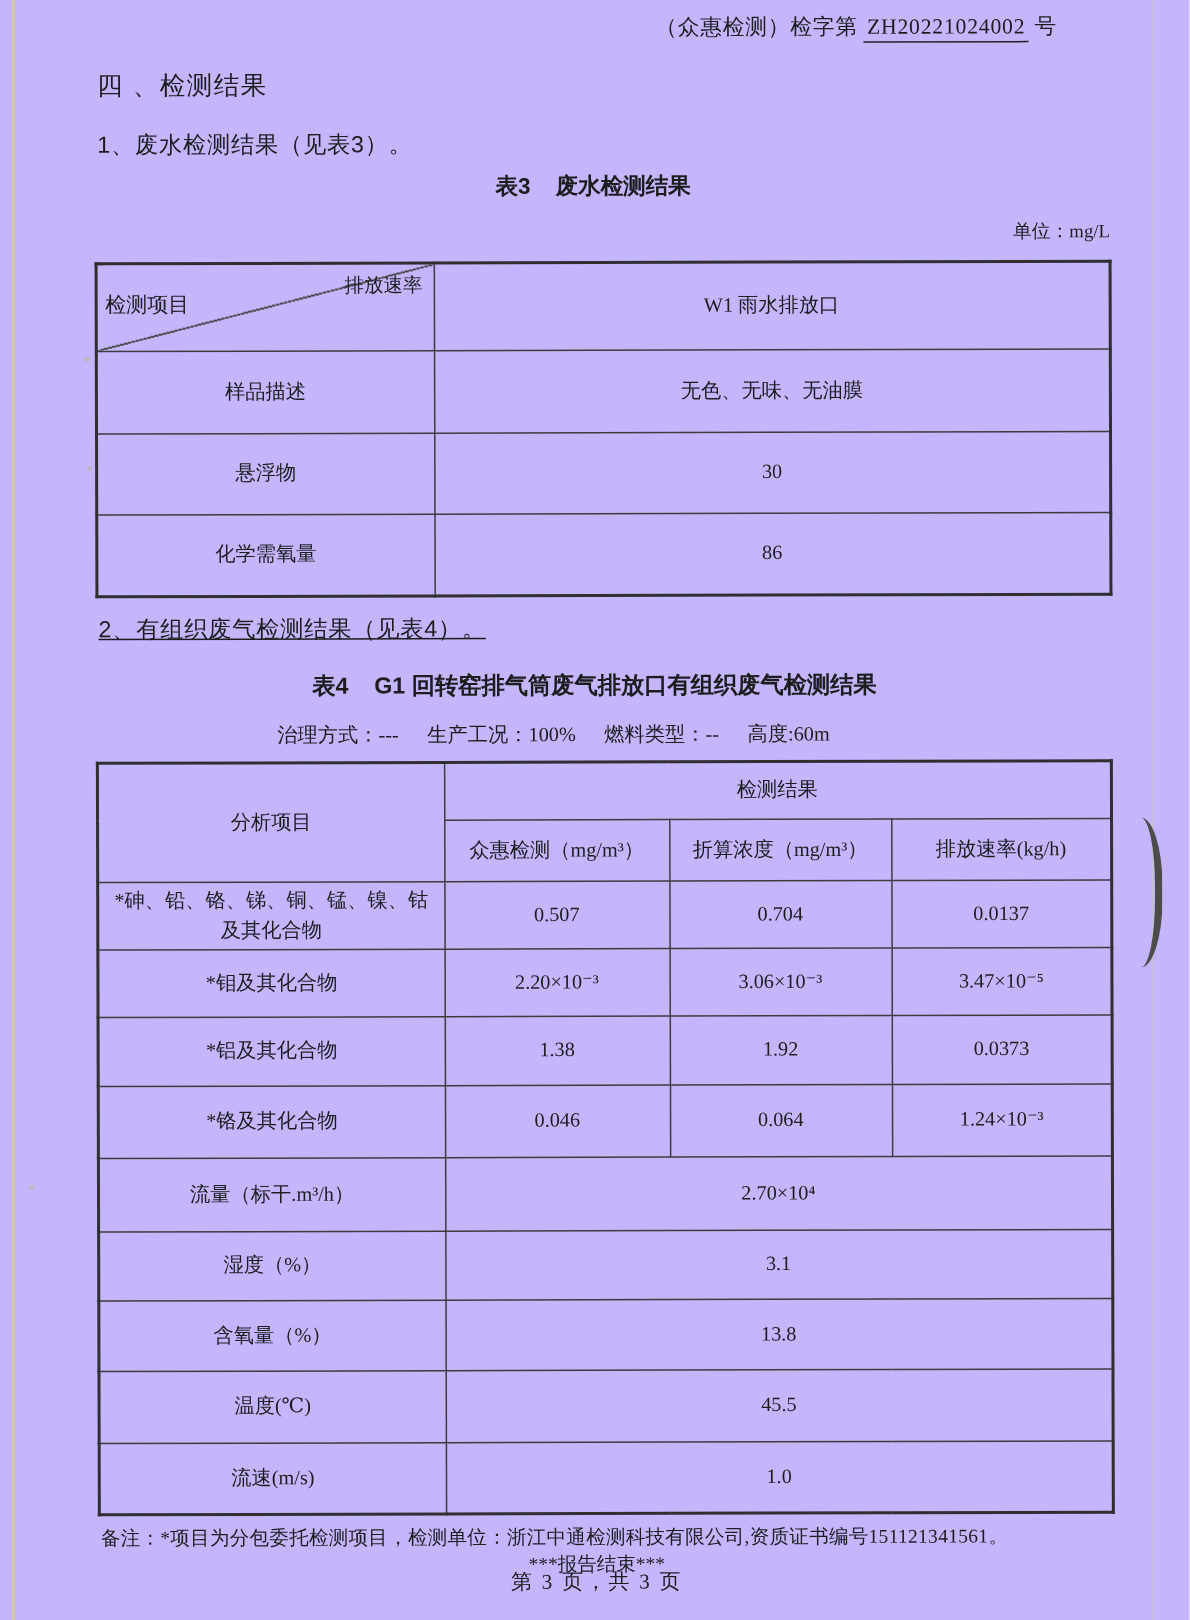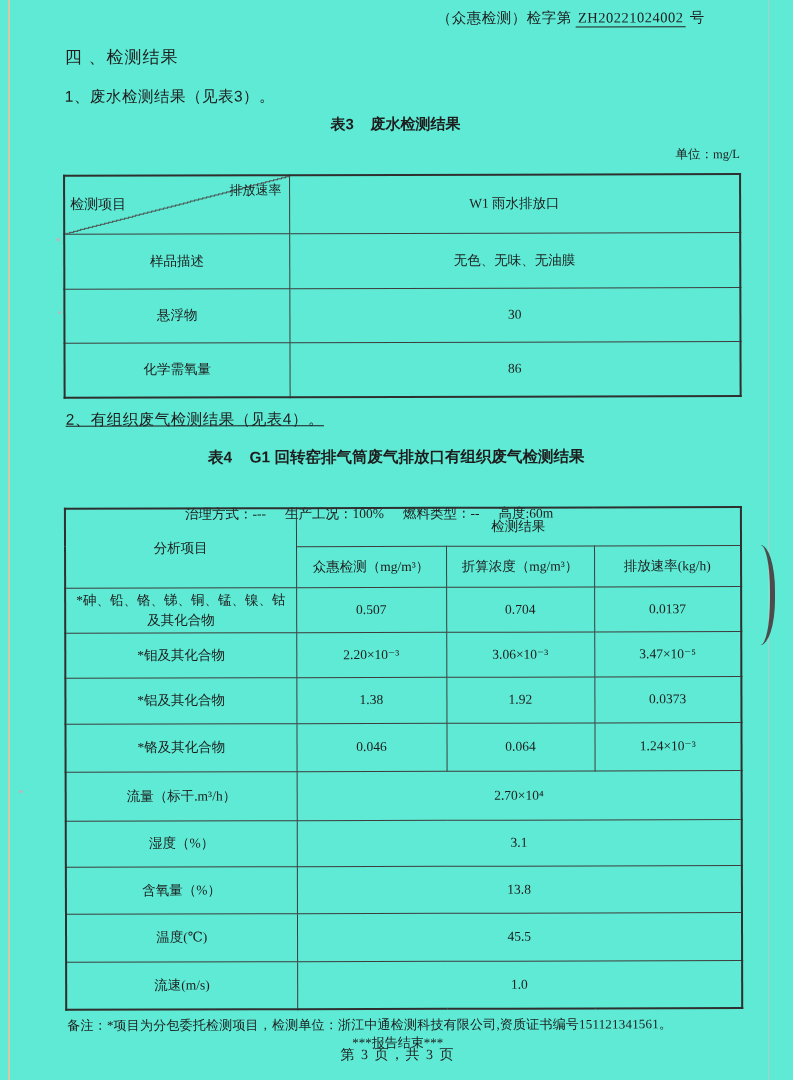--- a/index.html
+++ b/index.html
@@ -1,17 +1,17 @@
 <!DOCTYPE html>
 <html><head>
 <meta charset="utf-8">
 <style>
   html,body{margin:0;padding:0;background:#ffffff;}
   .page{
-    position:relative;width:793px;height:1080px;background:#5eead4;overflow:hidden;
+    position:relative;width:793px;height:1080px;background:#c4b5fd;overflow:hidden;
     font-family:"Liberation Serif","DejaVu Serif",serif;color:#1d1d1d;
   }
   .content{position:absolute;inset:0;transform:rotate(-0.15deg);}
   .sans{font-family:"Liberation Sans","DejaVu Sans",sans-serif;}
   
   .edge-left{position:absolute;left:8px;top:0;width:2px;height:1080px;background:#d7c7a2;}
   .edge-right{position:absolute;left:768px;top:0;width:1px;height:1080px;background:#c6c6c6;opacity:.75;}
   .paren-mark{
     position:absolute;left:746px;top:545px;width:24px;height:100px;
     border-right:5px solid #4c4c4c;border-radius:55%/50%;
@@ -22,21 +22,21 @@
   .header-no .num{border-bottom:1.2px solid #222;padding:0 2px 1px 2px;}
   
   .sec-title{position:absolute;left:66px;top:45px;font-size:17px;font-weight:normal;letter-spacing:1px;}
   .sub-line{position:absolute;left:66px;font-size:15.5px;letter-spacing:.5px;}
   .sub1{top:86px;}
   .sub2{top:409px;text-decoration:underline;}
   .tbl-title{position:absolute;left:0;width:793px;text-align:center;font-weight:bold;white-space:pre;}
   .t3-title{top:115px;font-size:15px;}
   .t4-title{top:447px;font-size:15.5px;}
   .unit-label{position:absolute;top:147px;left:0;width:741px;text-align:right;font-size:12.5px;}
-  .meta-line{position:absolute;left:185px;top:481px;display:flex;gap:19px;font-size:13.5px;margin-top:24px;}
+  .meta-line{position:absolute;left:185px;top:481px;display:flex;gap:19px;font-size:13.5px;}
   
   table{border-collapse:collapse;table-layout:fixed;position:absolute;left:64px;background:transparent;}
   table{border:2.2px solid #2f2f2f;}
   td{border:1.5px solid #3d3d3d;text-align:center;vertical-align:middle;font-size:13.5px;padding:2px 8px;line-height:1.45;}
   .tbl3{top:174px;width:676px;}
   .tbl4{top:507px;width:676px;}
   tr.rh58{height:58px} tr.rh55{height:55px} tr.rh54{height:54px}
   tr.rh38{height:38px} tr.rh41{height:41px} tr.rh45{height:45px}
   tr.rh46{height:46px} tr.rh47{height:47px} tr.rh48{height:48px} tr.rh49{height:49px}
   .diag{

